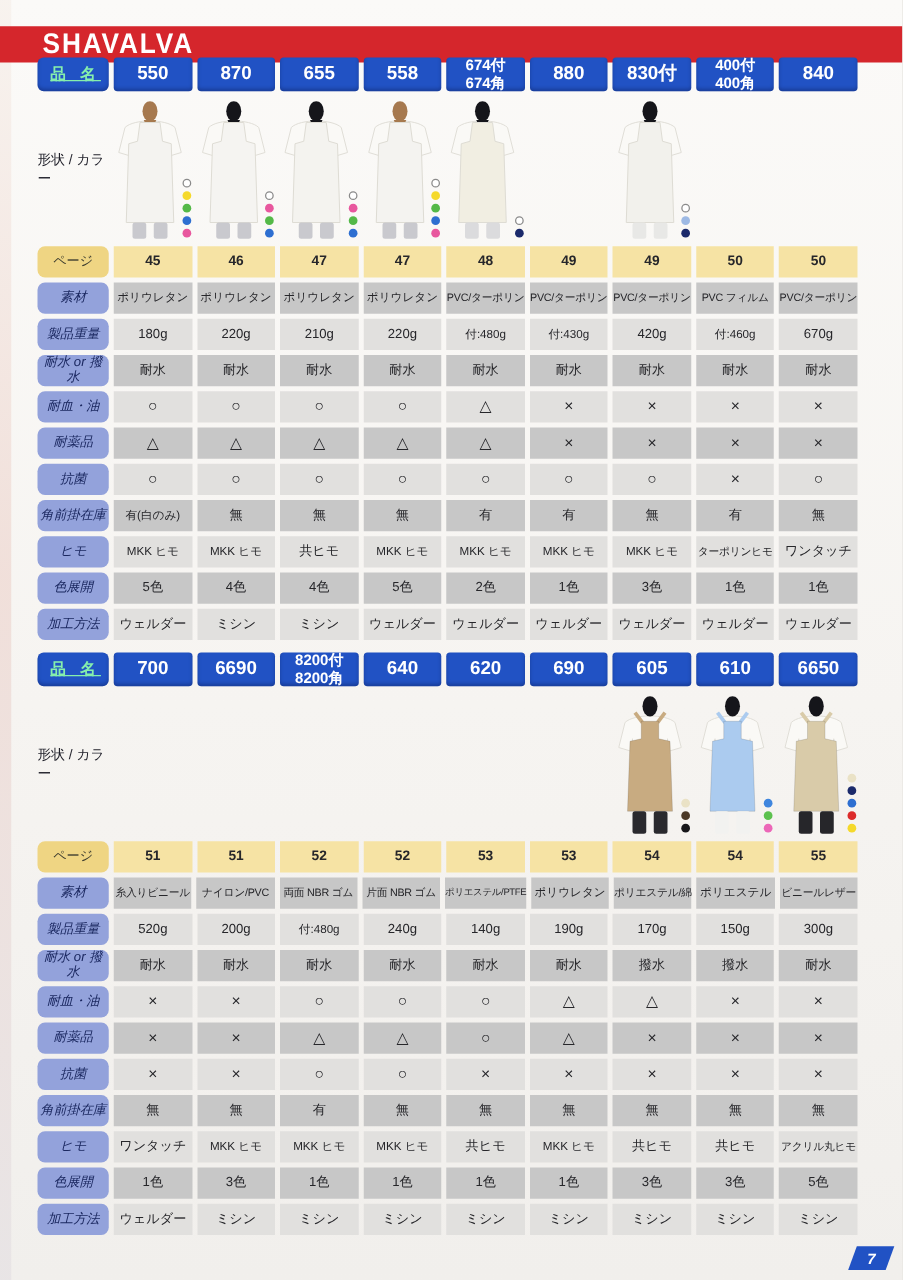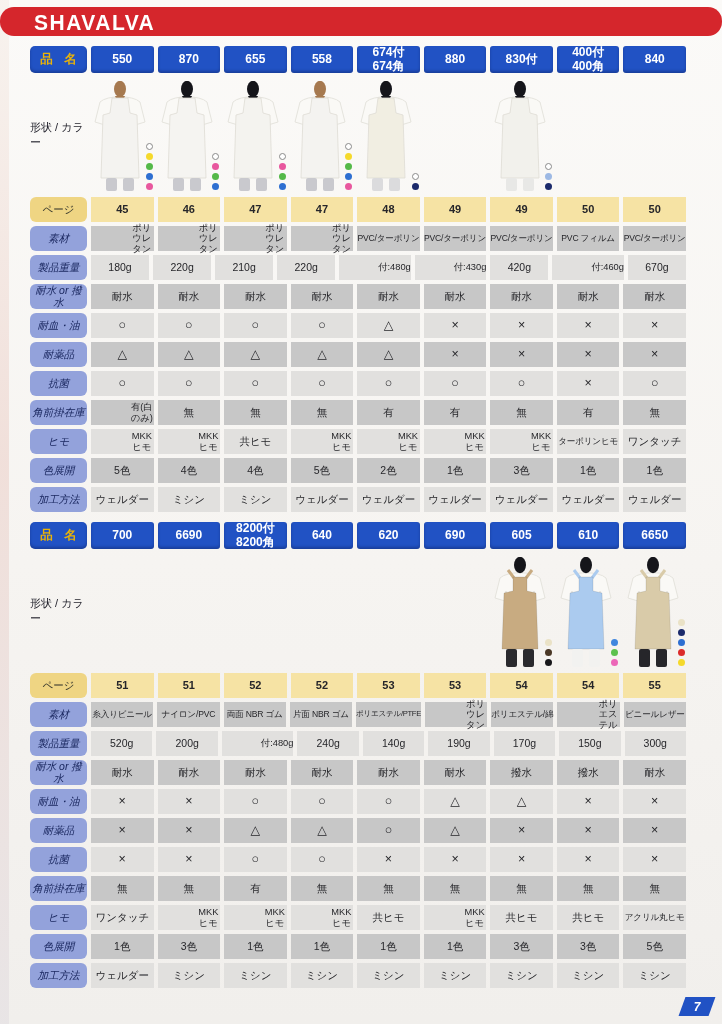--- a/index.html
+++ b/index.html
@@ -1,41 +1,41 @@
 <!DOCTYPE html>
 <html><head>
 <meta charset="utf-8">
 <style>
   html,body{margin:0;padding:0;background:#E9E7E3;}
   .page{position:relative;width:722px;height:1024px;overflow:hidden;
         background:linear-gradient(180deg,#FBFAF8 0%,#F6F4F1 55%,#F1EFEC 100%);
         font-family:"Liberation Sans","DejaVu Sans",sans-serif;}
   .edge-strip{position:absolute;left:0;top:0;width:9px;height:100%;
         background:linear-gradient(180deg,#F7F1EC 0%,#EFDAD4 45%,#E6E2E4 100%);opacity:.8;}
-  .brandbar{position:absolute;top:7px;left:0;width:722px;height:29px;background:#D5262C;border-radius:14px;}
+  .brandbar{position:absolute;top:21px;left:0;width:722px;height:29px;background:#D5262C;}
   .brand{color:#FFFFFF;font-size:21px;font-weight:bold;letter-spacing:1.5px;
         line-height:29px;margin-left:34px;transform:scaleY(1.08);transform-origin:left center;display:inline-block;}
   .content{position:absolute;left:30px;top:46px;width:656px;}
   .ptable{margin:0;}
   .ptable + .ptable{margin-top:10px;}
   .trow{display:grid;grid-template-columns:57px repeat(9,1fr);column-gap:4px;margin-bottom:4px;}
   .cell{display:flex;align-items:center;justify-content:center;height:25px;
         font-size:10.5px;color:#26262A;text-align:center;line-height:1.1;}
-  .head-cell{background:#2152C4;color:#fff;font-weight:bold;font-size:12px;height:27px;
+  .head-cell{background:#2152C4;color:#fff;font-weight:bold;font-size:15px;height:27px;
         border-radius:3px;white-space:pre-line;box-shadow:inset 0 -2px 3px rgba(0,0,30,.25);}
   .head-cell.two-line{font-size:12px;}
-  .name-label{background:#2152C4;color:#eab308;font-weight:bold;font-size:12.5px;height:27px;
-        border-radius:5px;letter-spacing:4px;padding-left:4px;box-shadow:inset 0 -2px 3px rgba(0,0,30,.25);}
+  .name-label{background:#2152C4;color:#86efac;font-weight:bold;font-size:12.5px;height:27px;
+        border-radius:5px;letter-spacing:4px;padding-left:4px;box-shadow:inset 0 -2px 3px rgba(0,0,30,.25);text-decoration:underline;}
   .peri-label{background:#93A2DB;color:#1B2860;border-radius:6px;font-style:italic;}
   .page-label{background:#EFD583;color:#3A3A2E;border-radius:6px;}
   .page-cell{background:#F6E3A4;font-weight:bold;font-size:11px;}
   .dark-cell{background:#C7C7C7;}
   .light-cell{background:#E1E0DE;}
   .sym{font-size:12.5px;}
-  .t9{font-size:9.3px;padding-left:39px;}
+  .t9{font-size:9.3px;}
   .t8{font-size:8.6px;letter-spacing:-.2px;}
   .t7{font-size:7.6px;letter-spacing:-.3px;white-space:nowrap;}
   .image-row{display:grid;grid-template-columns:57px repeat(9,1fr);column-gap:0;
         height:116px;margin-bottom:4px;}
   .shape-cell{display:flex;align-items:center;justify-content:flex-start;
         font-size:11px;color:#1E1E28;}
   .img-cell{position:relative;display:flex;align-items:flex-end;justify-content:center;}
   .dots{position:absolute;right:1px;bottom:3px;display:flex;flex-direction:column;gap:3px;}
   .dot{width:7px;height:7px;border-radius:50%;box-sizing:border-box;}
   .dot.white{background:#FFFFFF;border:1px solid #8A8A8A;}

